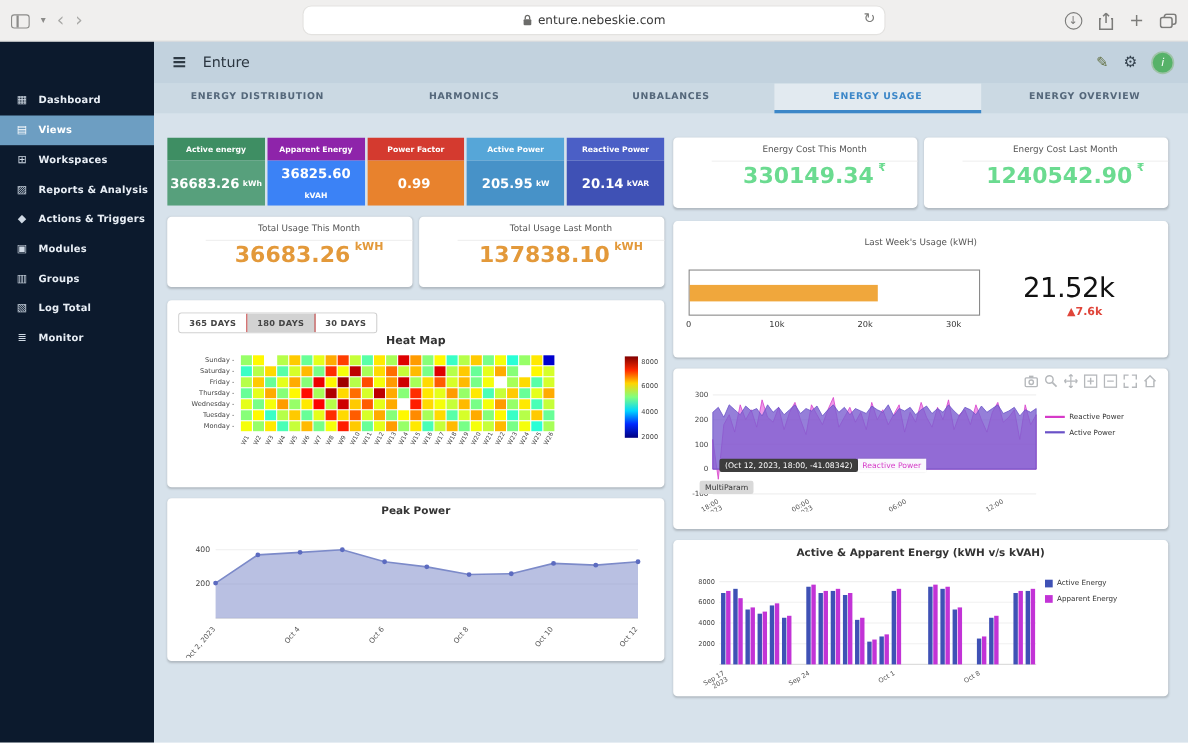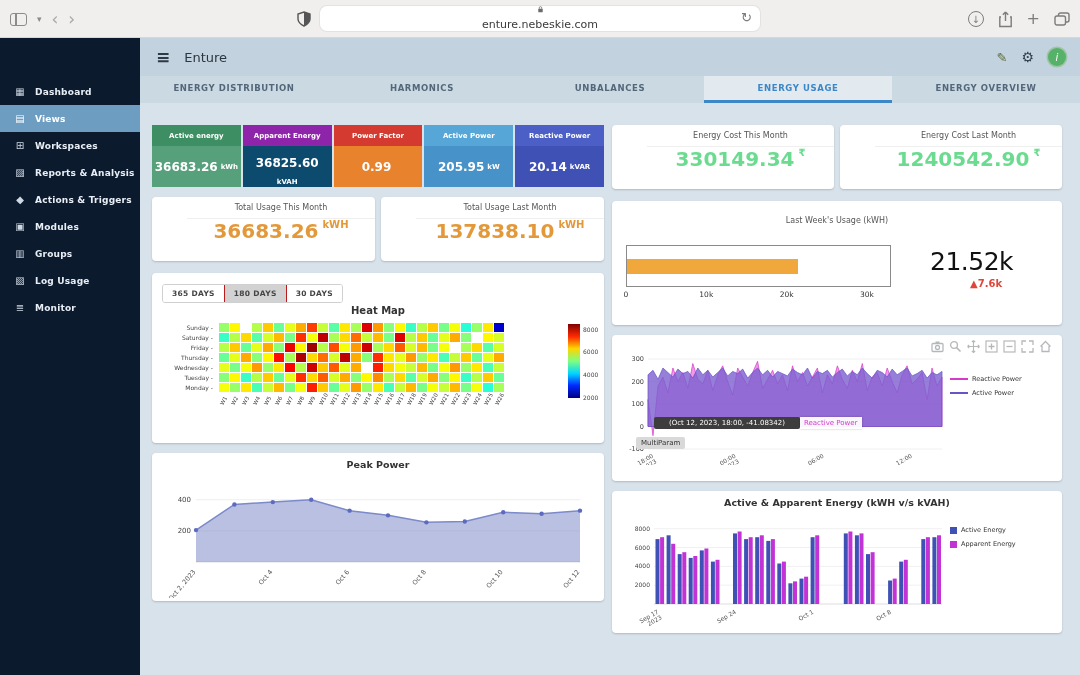--- a/index.html
+++ b/index.html
@@ -8,22 +8,22 @@
   svg text { font-family:"DejaVu Sans","Liberation Sans",sans-serif; }
 
   
   .browser-bar{position:relative;height:38px;background:#f0efee;border-bottom:1px solid #d8d7d5;}
   .bb-left{position:absolute;left:10px;top:0;height:38px;display:flex;align-items:center;gap:10px;color:#9a9a98;}
   .panel-ic{width:17px;height:13px;border:1.5px solid #8b8b89;border-radius:3px;position:relative;}
   .panel-ic::before{content:"";position:absolute;left:4px;top:0;bottom:0;width:1.5px;background:#8b8b89;}
   .bb-chev{font-size:9px;color:#8b8b89;}
   .nav-ar{font-size:17px;color:#a8a8a6;line-height:1;}
   .bb-shield{position:absolute;left:297px;top:11px;}
-  .url-field{position:absolute;left:50%;top:6px;transform:translateX(-50%);width:440px;height:25px;
-    background:#ffffff;border-radius:7px;box-shadow:0 0 0 1px #e3e2e0;display:flex;align-items:center;justify-content:space-between;gap:5px;flex-direction:column;}
+  .url-field{position:absolute;left:50%;top:6px;transform:translateX(-50%);width:528px;height:25px;
+    background:#ffffff;border-radius:7px;box-shadow:0 0 0 1px #e3e2e0;display:flex;align-items:center;justify-content:center;gap:5px;}
   .url-text{font-size:11px;color:#3a3a3a;}
   .url-reload{position:absolute;right:8px;top:4px;font-size:13px;color:#7c7c7a;}
   .bb-right{position:absolute;right:10px;top:0;height:38px;display:flex;align-items:center;gap:14px;color:#5f6368;}
   .dl-ic{width:16px;height:16px;border:1.5px solid #7c7c7a;border-radius:50%;font-size:10px;color:#7c7c7a;
     display:flex;align-items:center;justify-content:center;}
   .plus-ic{font-size:16px;color:#7c7c7a;line-height:1;}
 
   
   .app{position:absolute;top:38px;left:0;right:0;bottom:0;display:flex;}
   .sidebar{width:140px;background:#0c1a2d;padding-top:40px;flex-shrink:0;}
@@ -106,21 +106,21 @@
   .lw-big{font-size:25px;color:#111;letter-spacing:-.5px;}
   .lw-delta{font-size:10px;color:#e0453a;font-weight:bold;margin-top:2px;margin-left:40px;}
 
   
   .multi-card{margin-top:10px;height:146px;padding:4px 8px;position:relative;}
   .modebar{position:absolute;right:10px;top:5px;display:flex;gap:5px;align-items:center;}
   .mb-ic{width:13px;height:13px;opacity:.55;cursor:pointer;}
   .multi-body{display:flex;margin-top:14px;}
   .multi-chart{position:relative;}
   .mp-tip-dark{position:absolute;left:34px;top:64px;display:flex;align-items:center;font-size:7px;white-space:nowrap;}
-  .mp-tip-dark .dk{background:#3d3d3d;color:#fff;padding:2px 15px;border-radius:2px;}
+  .mp-tip-dark .dk{background:#3d3d3d;color:#fff;padding:2px 5px;border-radius:2px;}
   .mp-tip-dark .lt{background:rgba(255,255,255,.95);color:#d63ac8;padding:2px 4px;box-shadow:0 0 2px rgba(0,0,0,.25);}
   .mp-tip-grey{position:absolute;left:16px;top:84px;background:#d9d9d9;color:#333;font-size:7px;padding:2px 5px;border-radius:2px;}
   .legend-col{width:94px;padding-top:22px;}
   .leg-item{display:flex;align-items:center;gap:4px;margin-bottom:6px;}
   .leg-line{width:18px;height:2px;}
   .leg-sq{width:7px;height:7px;}
   .leg-lb{font-size:6.5px;color:#333;}
 
   
   .bars-card{margin-top:10px;height:142px;padding:6px 8px;}
@@ -189,21 +189,21 @@
     <div class="side-item">
         <span class="s-ic">▣</span>
         <span class="s-lb">Modules</span>
       </div>
     <div class="side-item">
         <span class="s-ic">▥</span>
         <span class="s-lb">Groups</span>
       </div>
     <div class="side-item">
         <span class="s-ic">▧</span>
-        <span class="s-lb">Log Usage</span>
+        <span class="s-lb">Log Total</span>
       </div>
     <div class="side-item">
         <span class="s-ic">≣</span>
         <span class="s-lb">Monitor</span>
       </div>
   </aside>
 
   <div class="main">
     <div class="app-header">
       <span class="hamburger">≡</span>
@@ -228,21 +228,21 @@
         <div class="kpi-row">
           <div class="kpi">
             <div class="kpi-head" style="background: rgb(62, 142, 99);">Active energy</div>
             <div class="kpi-body" style="background: rgb(87, 160, 124);">
                 <span class="kpi-val">36683.26</span>
                 <span class="kpi-unit">kWh</span>
               </div>
           </div>
           <div class="kpi">
             <div class="kpi-head" style="background: rgb(142, 36, 170);">Apparent Energy</div>
-            <div class="kpi-body" style="background: #0c4a6e; align-items: flex-end;">
+            <div class="kpi-body" style="background: #3b82f6;">
                 <span class="kpi-val">36825.60</span>
                 <span class="kpi-unit">kVAH</span>
               </div>
           </div>
           <div class="kpi">
             <div class="kpi-head" style="background: rgb(212, 58, 47);">Power Factor</div>
             <div class="kpi-body" style="background: rgb(232, 130, 45);">
                 <span class="kpi-val">0.99</span>
                 <span class="kpi-unit"></span>
               </div>

